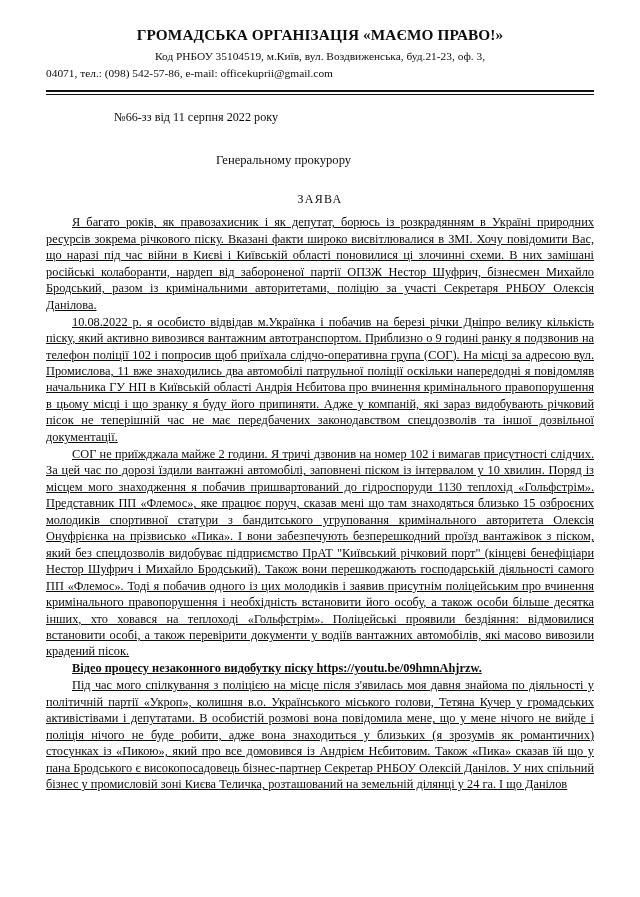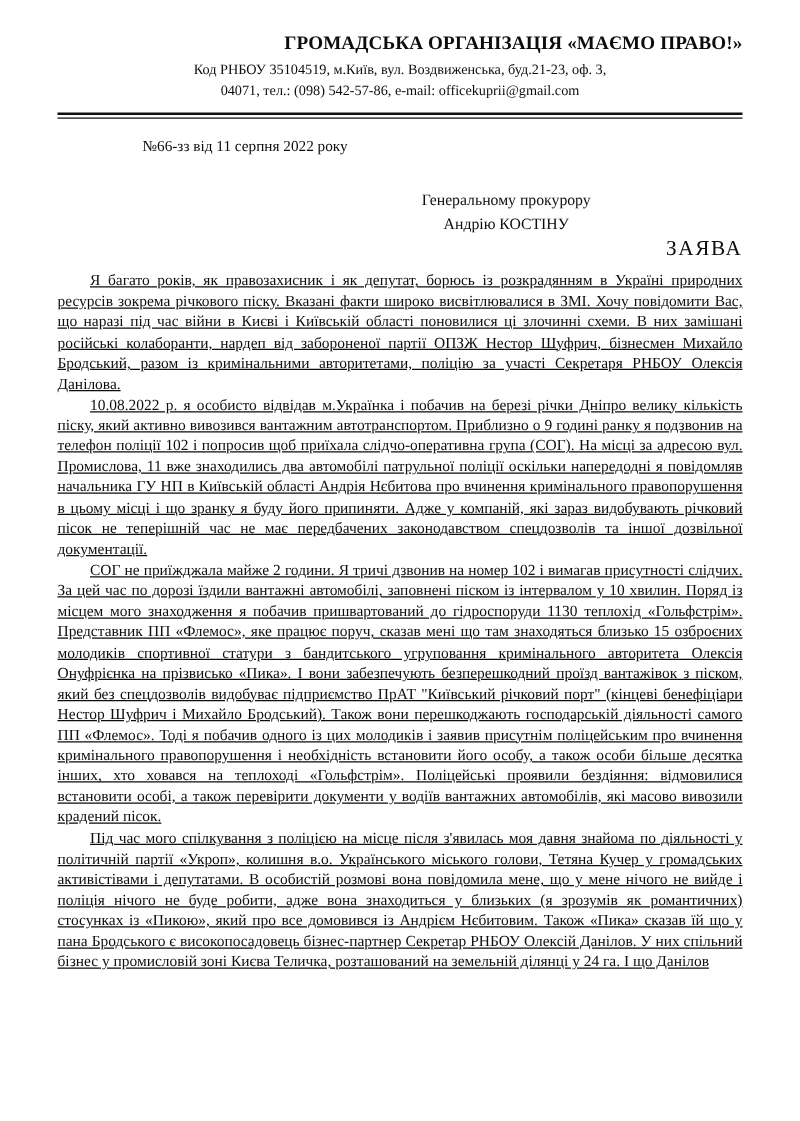--- a/index.html
+++ b/index.html
@@ -15,35 +15,35 @@
     color: #0d0d0d;
   }
   .page {
     width: 640px;
     height: 897px;
     box-sizing: border-box;
     padding: 14px 46px 0 46px;
     position: relative;
   }
   .org-title {
-    text-align: right;
+    text-align: center;
     font-weight: bold;
     font-size: 15.3px;
     letter-spacing: 0.1px;
     margin-top: 12px;
     line-height: 1.2;
   }
   .org-line {
     text-align: center;
     font-size: 11.4px;
     line-height: 1.45;
     margin-top: 4px;
   }
   .org-line2 {
-    text-align: center;
+    text-align: left;
     font-size: 11.4px;
     line-height: 1.45;
   }
   .rule-wrap {
     margin-top: 9px;
     margin-bottom: 0;
   }
   .rule-thick {
     border-top: 2px solid #111;
     height: 0;
@@ -53,28 +53,28 @@
     height: 0;
     margin-top: 2px;
   }
   .doc-number {
     margin-top: 15px;
     margin-left: 68px;
     font-size: 12.2px;
   }
   .addressee {
     margin-top: 26px;
-    text-align: center;
     margin-left: 170px;
     font-size: 12.6px;
     line-height: 1.5;
   }
   .doc-heading {
-    text-align: right;
-    font-size: 17px;
+    margin-top: 22px;
+    text-align: center;
+    font-size: 12px;
     letter-spacing: 1.3px;
   }
   .body-text {
     margin-top: 7px;
     font-size: 12.35px;
     line-height: 1.335;
     text-align: justify;
     text-justify: inter-word;
     text-decoration: underline;
   }
@@ -98,25 +98,25 @@
 
   <div class="rule-wrap">
     <div class="rule-thick"></div>
     <div class="rule-thin"></div>
   </div>
 
   <div class="doc-number">№66-зз від 11 серпня 2022 року</div>
 
   <div class="addressee">
     <div>Генеральному прокурору</div>
-    <div>Андрію КОСТІНУ</div>
   </div>
 
   <div class="doc-heading">ЗАЯВА</div>
 
   <div class="body-text">
     <p>Я багато років, як правозахисник і як депутат, борюсь із розкрадянням в Україні природних ресурсів зокрема річкового піску. Вказані факти широко висвітлювалися в ЗМІ. Хочу повідомити Вас, що наразі під час війни в Києві і Київській області поновилися ці злочинні схеми. В них замішані російські колаборанти, нардеп від забороненої партії ОПЗЖ Нестор Шуфрич, бізнесмен Михайло Бродський, разом із кримінальними авторитетами, поліцію за участі Секретаря РНБОУ Олексія Данілова.</p>
     <p>10.08.2022 р. я особисто відвідав м.Українка і побачив на березі річки Дніпро велику кількість піску, який активно вивозився вантажним автотранспортом. Приблизно о 9 годині ранку я подзвонив на телефон поліції 102 і попросив щоб приїхала слідчо-оперативна група (СОГ). На місці за адресою вул. Промислова, 11 вже знаходились два автомобілі патрульної поліції оскільки напередодні я повідомляв начальника ГУ НП в Київській області Андрія Нєбитова про вчинення кримінального правопорушення в цьому місці і що зранку я буду його припиняти. Адже у компаній, які зараз видобувають річковий пісок не теперішній час не має передбачених законодавством спецдозволів та іншої дозвільної документації.</p>
     <p>СОГ не приїжджала майже 2 години. Я тричі дзвонив на номер 102 і вимагав присутності слідчих. За цей час по дорозі їздили вантажні автомобілі, заповнені піском із інтервалом у 10 хвилин. Поряд із місцем мого знаходження я побачив пришвартований до гідроспоруди 1130 теплохід «Гольфстрім». Представник ПП «Флемос», яке працює поруч, сказав мені що там знаходяться близько 15 озброєних молодиків спортивної статури з бандитського угруповання кримінального авторитета Олексія Онуфрієнка на прізвисько «Пика». І вони забезпечують безперешкодний проїзд вантажівок з піском, який без спецдозволів видобуває підприємство ПрАТ "Київський річковий порт" (кінцеві бенефіціари Нестор Шуфрич і Михайло Бродський). Також вони перешкоджають господарській діяльності самого ПП «Флемос». Тоді я побачив одного із цих молодиків і заявив присутнім поліцейським про вчинення кримінального правопорушення і необхідність встановити його особу, а також особи більше десятка інших, хто ховався на теплоході «Гольфстрім». Поліцейські проявили бездіяння: відмовилися встановити особі, а також перевірити документи у водіїв вантажних автомобілів, які масово вивозили крадений пісок.</p>
+    <p class="link-line">Відео процесу незаконного видобутку піску https://youtu.be/09hmnAhjrzw.</p>
     <p>Під час мого спілкування з поліцією на місце після з'явилась моя давня знайома по діяльності у політичній партії «Укроп», колишня в.о. Українського міського голови, Тетяна Кучер у громадських активістівами і депутатами. В особистій розмові вона повідомила мене, що у мене нічого не вийде і поліція нічого не буде робити, адже вона знаходиться у близьких (я зрозумів як романтичних) стосунках із «Пикою», який про все домовився із Андрієм Нєбитовим. Також «Пика» сказав їй що у пана Бродського є високопосадовець бізнес-партнер Секретар РНБОУ Олексій Данілов. У них спільний бізнес у промисловій зоні Києва Теличка, розташований на земельній ділянці у 24 га. І що Данілов</p>
   </div>
 
 </div>
 
 </body></html>

